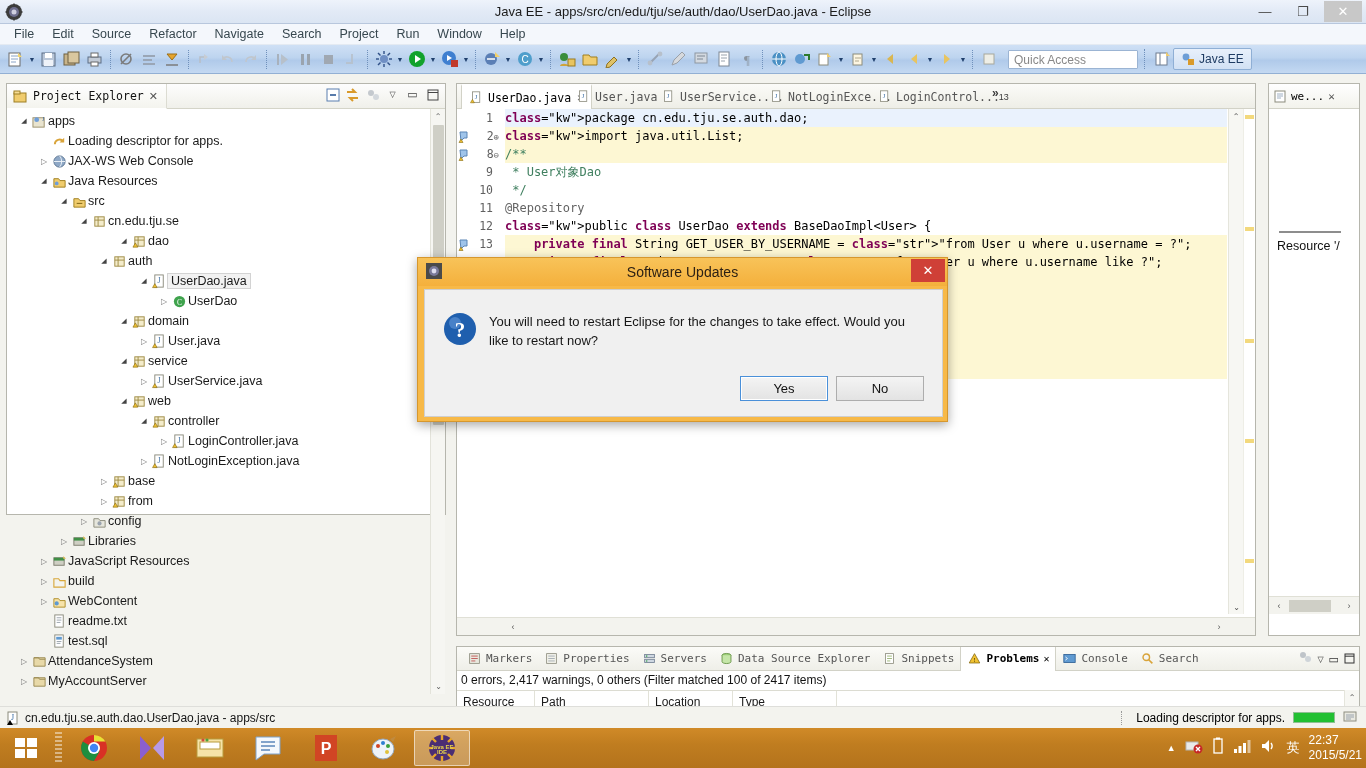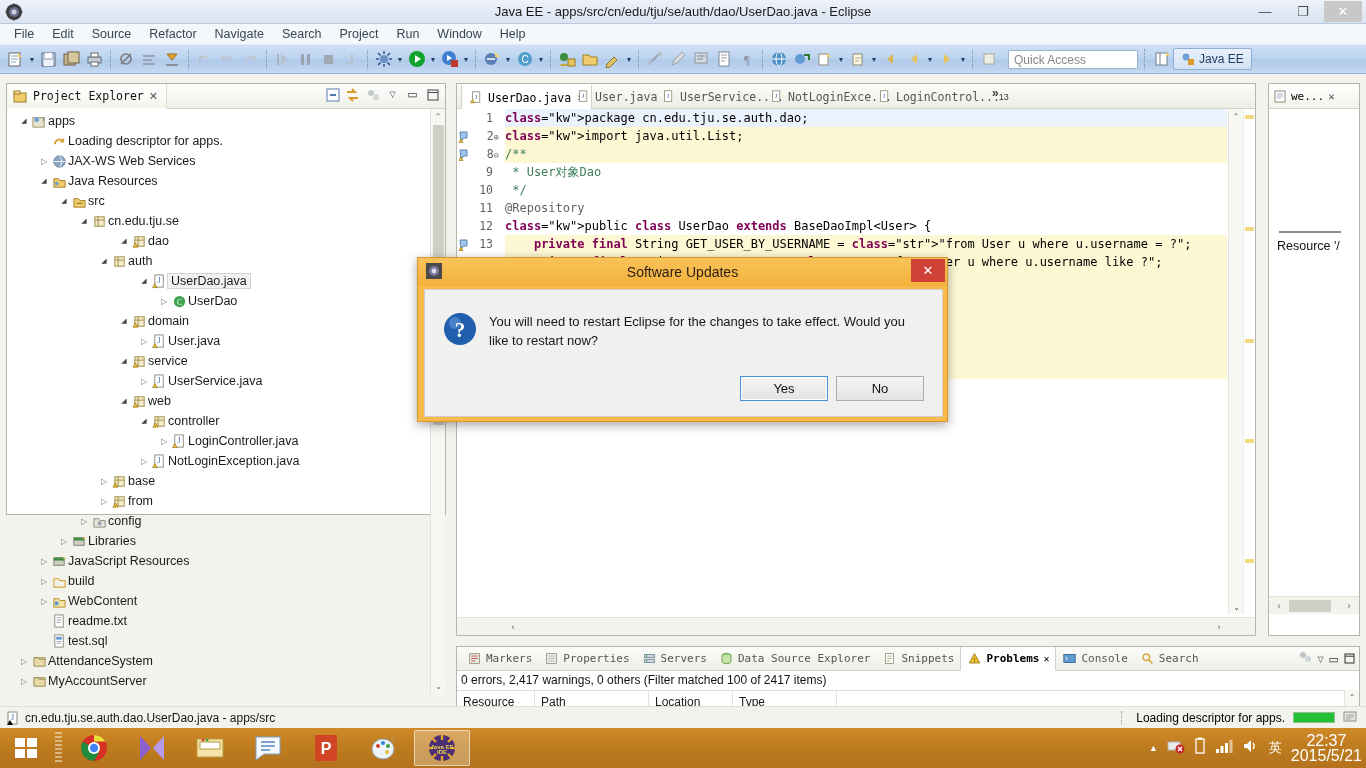--- a/index.html
+++ b/index.html
@@ -222,21 +222,21 @@
   .start { position:absolute; left:0; top:0; width:52px; height:40px;
      display:flex; align-items:center; justify-content:center; }
   .tb-divider { position:absolute; left:55px; top:4px; width:7px; height:32px;
      background:repeating-linear-gradient(to bottom, rgba(255,255,255,.45) 0 2px, transparent 2px 4px);}
   .tasks { position:absolute; left:66px; top:2px; display:flex; gap:2px; }
   .task { width:56px; height:36px; display:flex; align-items:center; justify-content:center;
      border:1px solid transparent; }
   .task.active { background:rgba(255,255,255,.28); border:1px solid rgba(255,255,255,.55);
      border-radius:2px; }
   .tray { position:absolute; right:4px; top:0; height:40px; display:flex; align-items:center; gap:9px; }
-  .clock { text-align:center; color:#ffffff; font-size:16px; line-height:15px; }
+  .clock { color:#ffffff; font-size:12px; line-height:15px; }
   .dialog { position:absolute; left:417px; top:257px; width:531px; height:165px;
      background:#f7b948; border:1px solid #d6972e;
      box-shadow:0 3px 10px rgba(0,0,0,.35); }
   .dlg-title { position:relative; height:28px;
      background:linear-gradient(to bottom,#f8c359,#f4b03c);
      display:flex; align-items:center; }
   .dlg-ico { position:absolute; left:7px; top:4px; width:18px; height:18px; }
   .dlg-caption { width:100%; text-align:center; font-size:14px; color:#2d2114; }
   .dlg-close { position:absolute; right:2px; top:1px; width:34px; height:23px;
      background:#cf4037; color:#ffffff; display:flex; align-items:center; justify-content:center;
@@ -617,21 +617,21 @@
             </div>
             <div class="row">
               <span style="display:inline-block;width:26px;flex:0 0 26px;"></span>
               <span class="tw" style="font-size:8px;color:#7a7a7a;">▷</span>
               <span class="ico" style="width:17px;flex:0 0 17px;">
                 <svg width="15" height="15" viewBox="0 0 16 16">
                   <circle cx="8" cy="8" r="6" fill="#8fa8c6" stroke="#5a7492"></circle>
                   <path d="M2 8h12M8 2c3 3 3 9 0 12" stroke="#eef3f8" fill="none"></path>
                 </svg>
               </span>
-              <span class="name">JAX-WS Web Services</span>
+              <span class="name">JAX-WS Web Console</span>
             </div>
             <div class="row">
               <span style="display:inline-block;width:26px;flex:0 0 26px;"></span>
               <span class="tw" style="font-size:7px;color:#444;">◢</span>
               <span class="ico" style="width:17px;flex:0 0 17px;">
                 <svg width="15" height="15" viewBox="0 0 16 16">
                   <path d="M2 5h5l1.5 2H14v7H2z" fill="#f0cc6d" stroke="#a07f1f"></path>
                   <circle cx="5" cy="10" r="2" fill="#6f9ed8"></circle>
                 </svg>
               </span>

